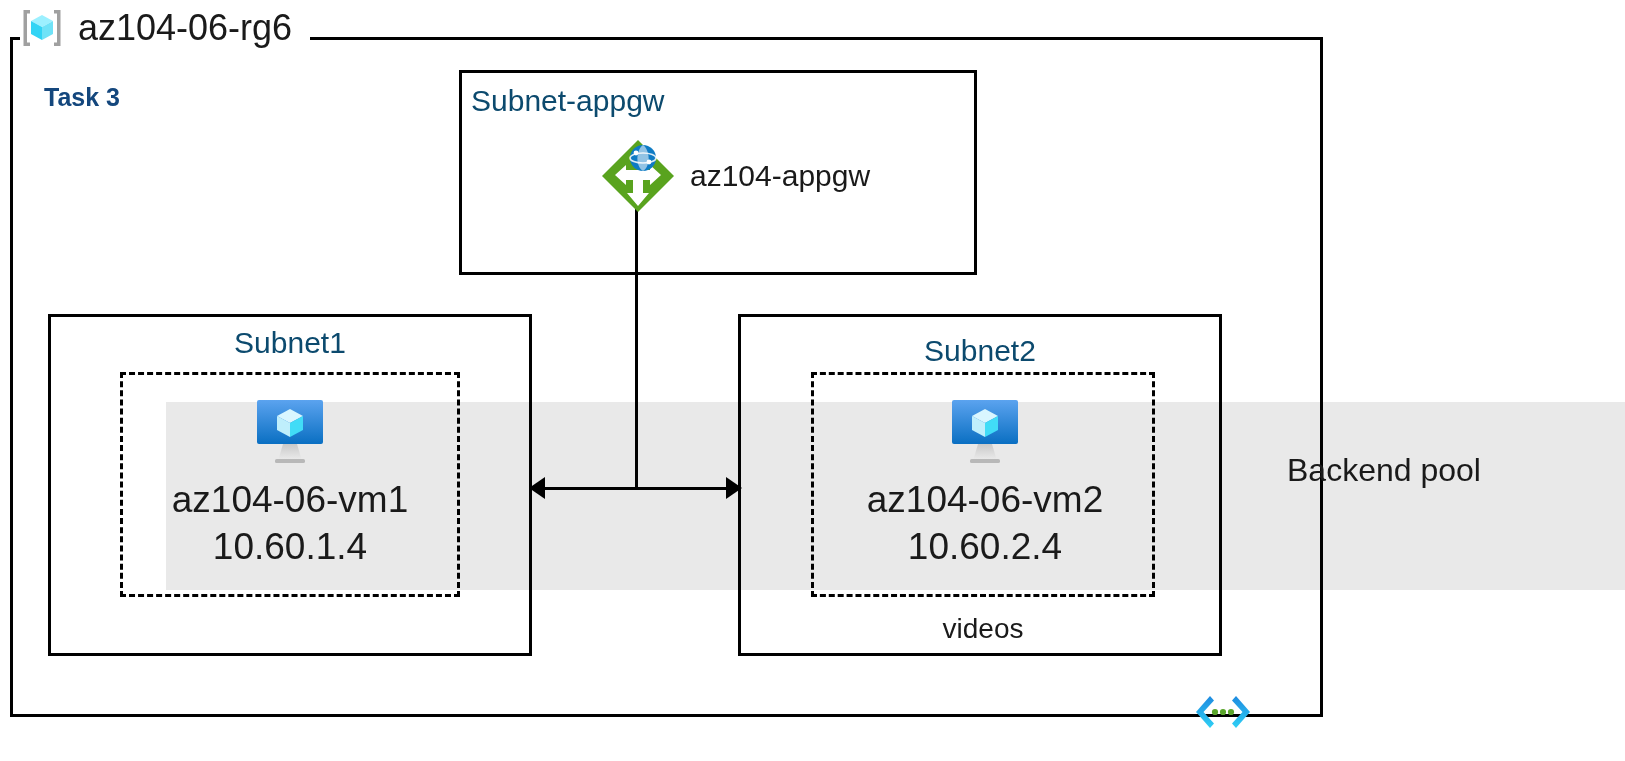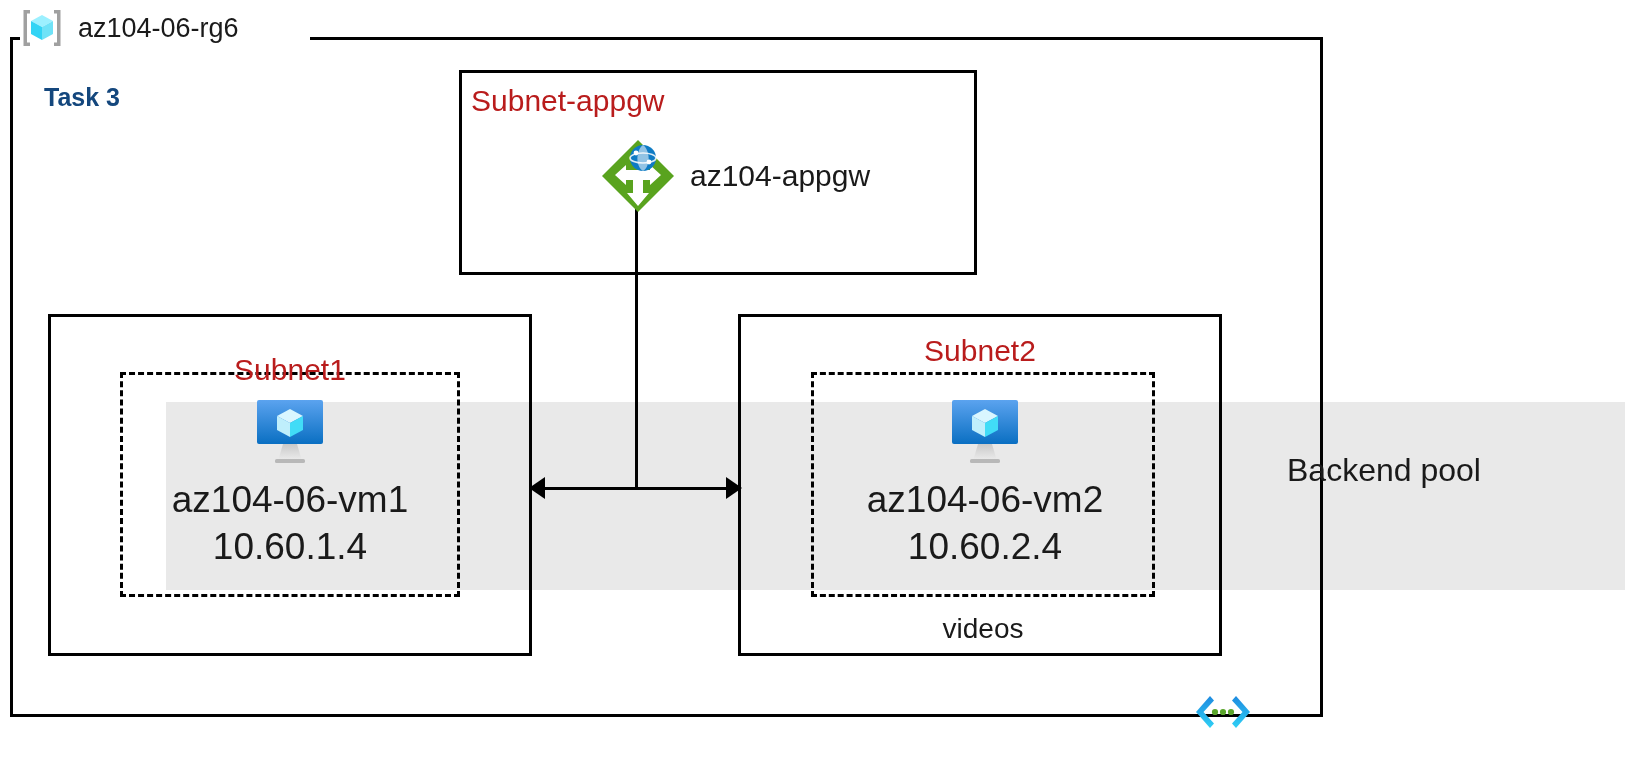--- a/index.html
+++ b/index.html
@@ -64,21 +64,21 @@
   .rg-title-row {
     position: absolute;
     left: 20px;
     top: 6px;
     display: flex;
     align-items: center;
     gap: 14px;
     z-index: 4;
   }
   .rg-title-text {
-    font-size: 27px;
+    font-size: 36px;
     color: #1a1a1a;
     white-space: nowrap;
   }
   .rg-icon {
     width: 44px;
     height: 44px;
     display: block;
   }
 
   
@@ -115,30 +115,29 @@
   }
   .subnet2 {
     left: 738px;
     top: 314px;
     width: 484px;
     height: 342px;
   }
   .subnet-title {
     position: absolute;
     font-size: 30px;
-    color: #b91c1c;
+    color: #0c4a6e;
     white-space: nowrap;
     z-index: 7;
   }
   .title-appgw { left: 471px; top: 84px; }
   .title-subnet1 {
     left: 48px; top: 326px;
     width: 484px;
     text-align: center;
-    margin-top: 27px;
   }
   .title-subnet2 {
     left: 738px; top: 334px;
     width: 484px;
     text-align: center;
   }
 
   
   .dashed-box {
     position: absolute;

